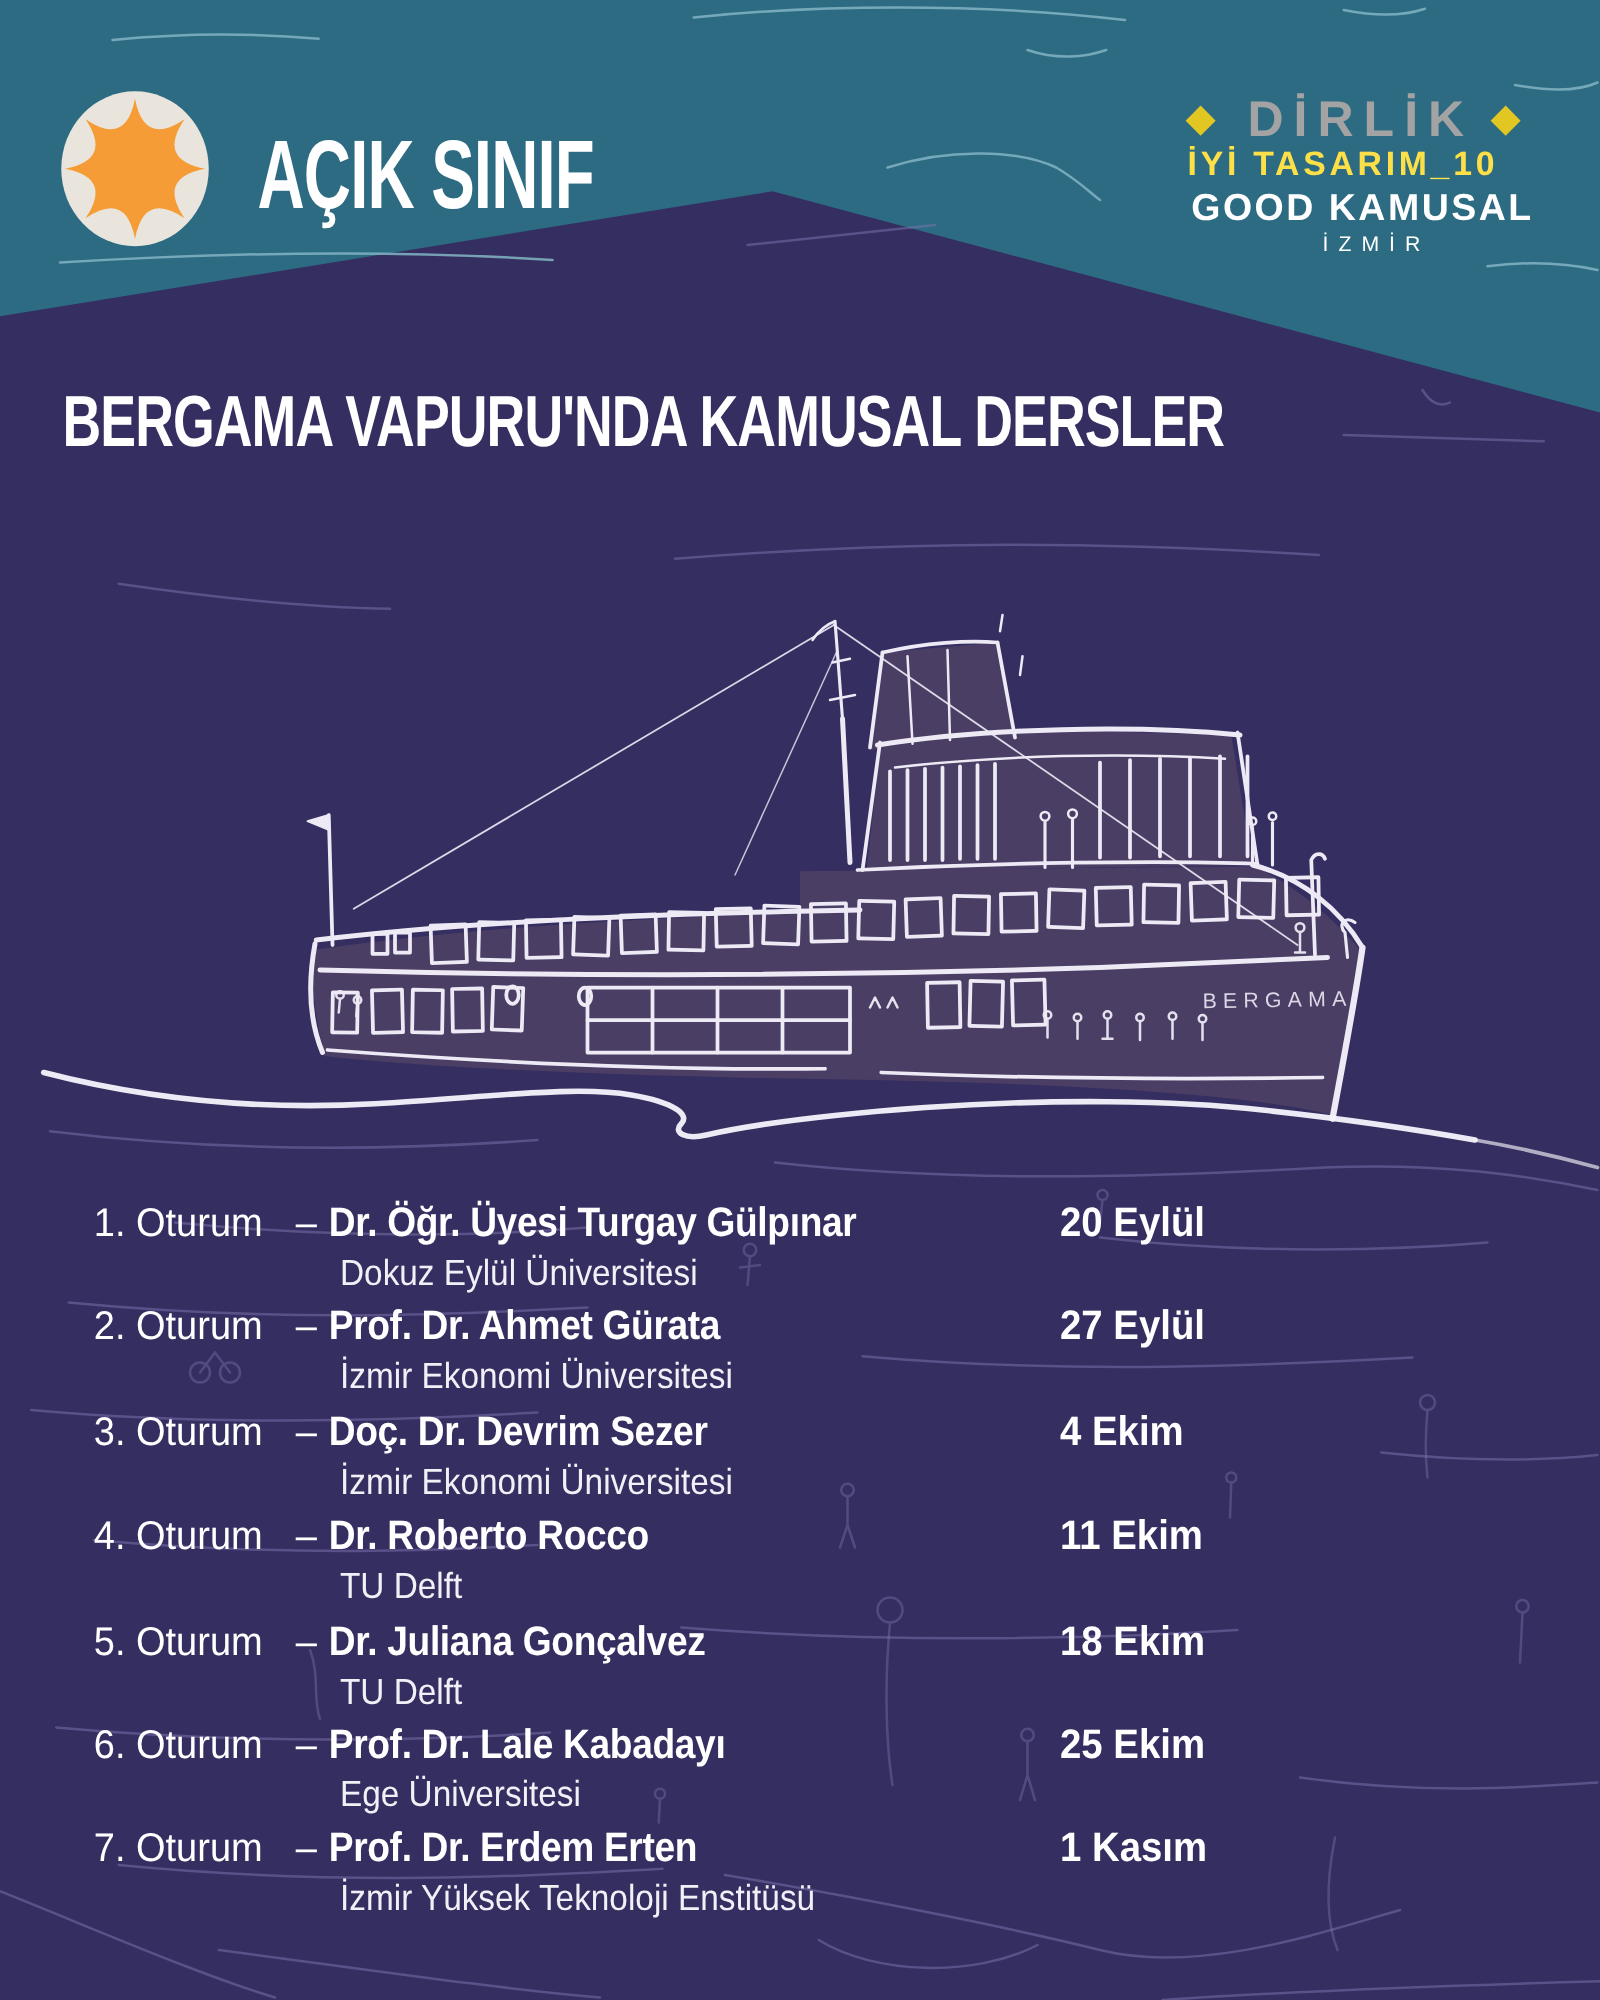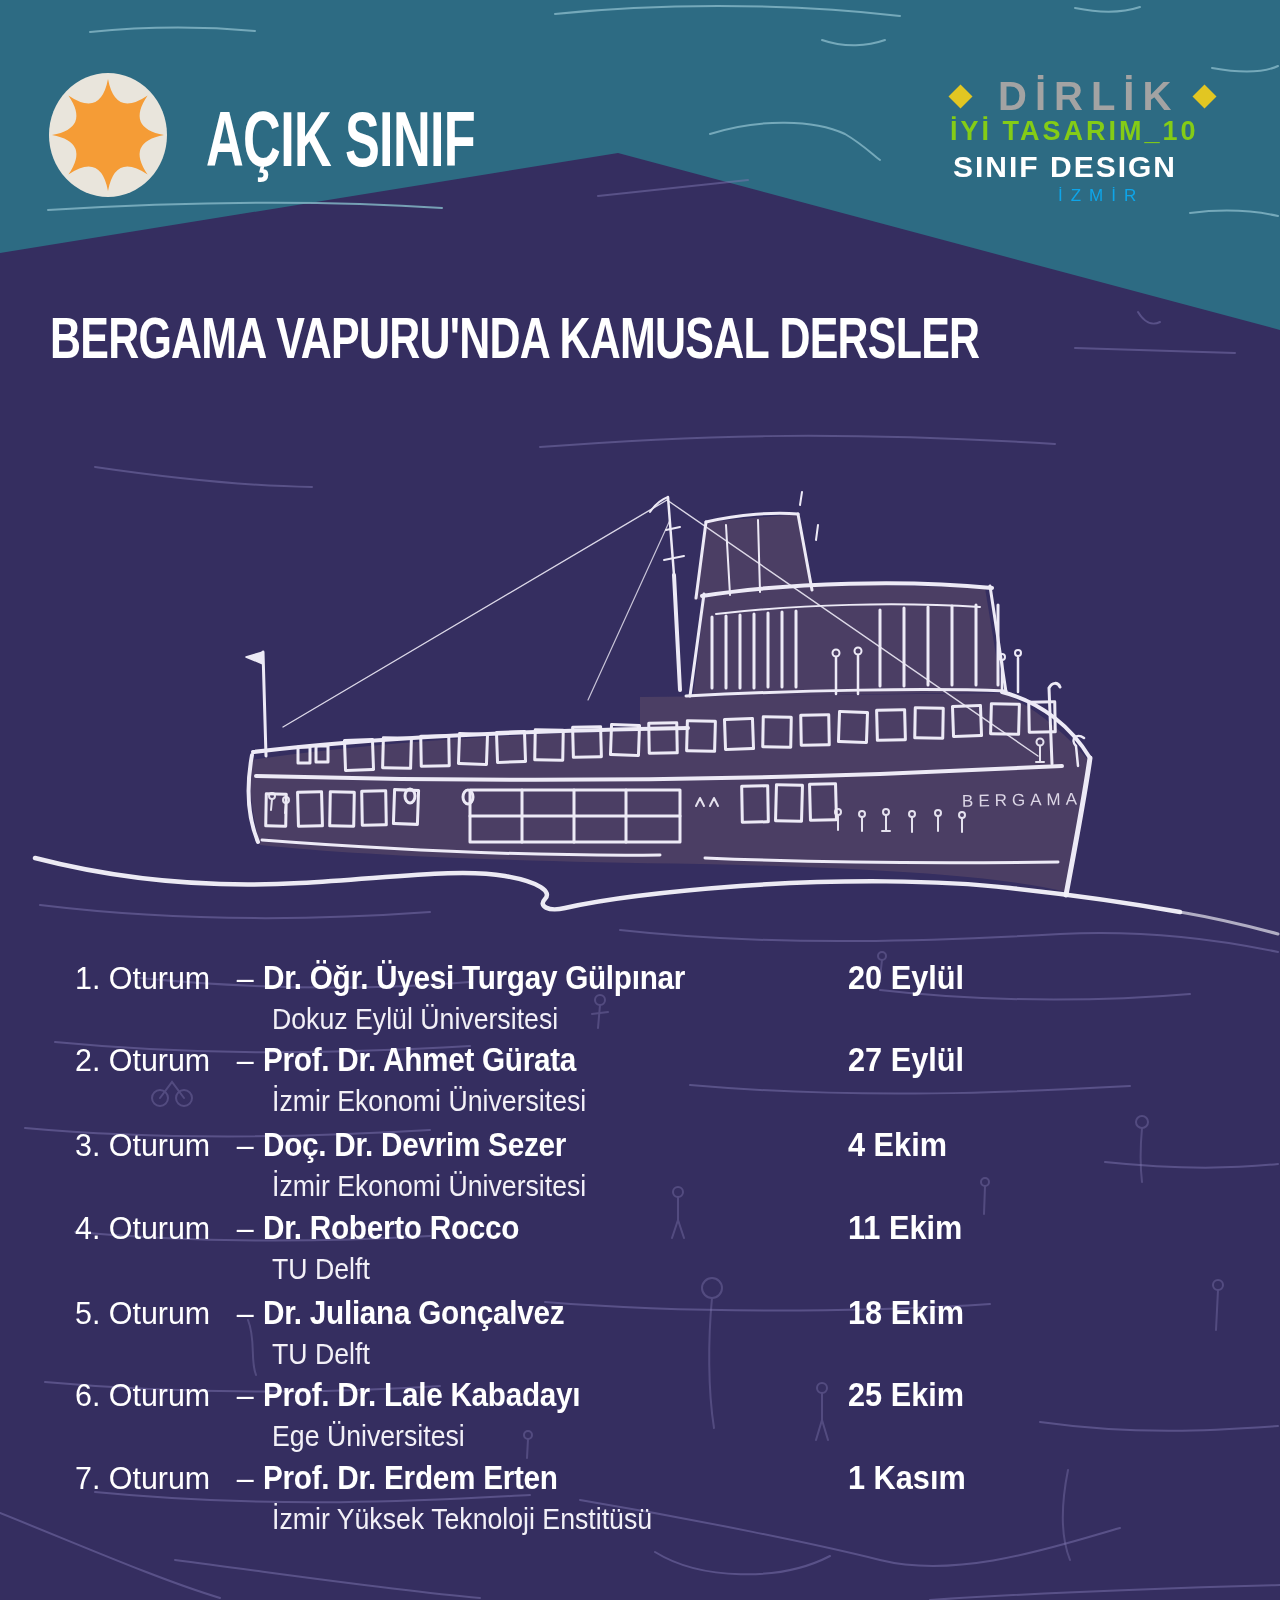--- a/index.html
+++ b/index.html
@@ -8,23 +8,23 @@
   svg.bg{position:absolute;left:0;top:0;width:1280px;height:1600px;display:block;}
 
   
   .brand-title{position:absolute;left:206px;top:94px;color:#fff;font-weight:bold;
     font-size:78px;letter-spacing:-1px;transform:scaleX(.67);transform-origin:0 0;white-space:nowrap;}
   .org{position:absolute;white-space:nowrap;}
   .org-name{left:998px;top:74px;color:#a3a3a3;font-weight:bold;font-size:40px;letter-spacing:8px;}
   .org-diamond{position:absolute;width:17px;height:17px;background:#e2c622;transform:rotate(45deg);}
   .diamond-l{left:952px;top:88px;}
   .diamond-r{left:1196px;top:88px;}
-  .org-line1{left:950px;top:116px;color:#84cc16;font-weight:bold;font-size:27px;letter-spacing:3px;}
+  .org-line1{left:950px;top:116px;color:#fde047;font-weight:bold;font-size:27px;letter-spacing:3px;}
   .org-line2{left:953px;top:150px;color:#fff;font-weight:bold;font-size:30px;letter-spacing:2px;}
-  .org-city{left:1058px;top:186px;color:#0ea5e9;font-size:17px;letter-spacing:8px;}
+  .org-city{left:1058px;top:186px;color:#ffffff;font-size:17px;letter-spacing:8px;}
 
   .headline{position:absolute;left:50px;top:304px;color:#fff;font-weight:bold;font-size:58px;
     letter-spacing:-1px;transform:scaleX(.74);transform-origin:0 0;white-space:nowrap;}
 
   
   .sessions{position:absolute;left:75px;top:0;width:1160px;height:1172px;color:#fff;}
   .session{position:absolute;left:0;width:1100px;}
   .line1{display:flex;align-items:baseline;line-height:36px;}
   .s-label{display:flex;justify-content:space-between;width:188px;flex:0 0 188px;
     font-size:32px;transform:scaleX(.95);transform-origin:0 50%;}
@@ -265,21 +265,21 @@
       <path d="M1180,912 C1215,918 1245,925 1278,934" stroke-width="3" opacity=".65"></path>
     </g>
   </svg>
 
   <div class="brand-title">AÇIK SINIF</div>
 
   <span class="org-diamond diamond-l"></span>
   <span class="org-diamond diamond-r"></span>
   <div class="org org-name">DİRLİK</div>
   <div class="org org-line1">İYİ TASARIM_10</div>
-  <div class="org org-line2">SINIF DESIGN</div>
+  <div class="org org-line2">GOOD KAMUSAL</div>
   <div class="org org-city">İZMİR</div>
 
   <div class="headline">BERGAMA VAPURU'NDA KAMUSAL DERSLER</div>
 
   <div class="sessions">
 
     <div class="session" style="top:960px">
       <div class="line1">
         <span class="s-label">
           <span>1. Oturum</span>

